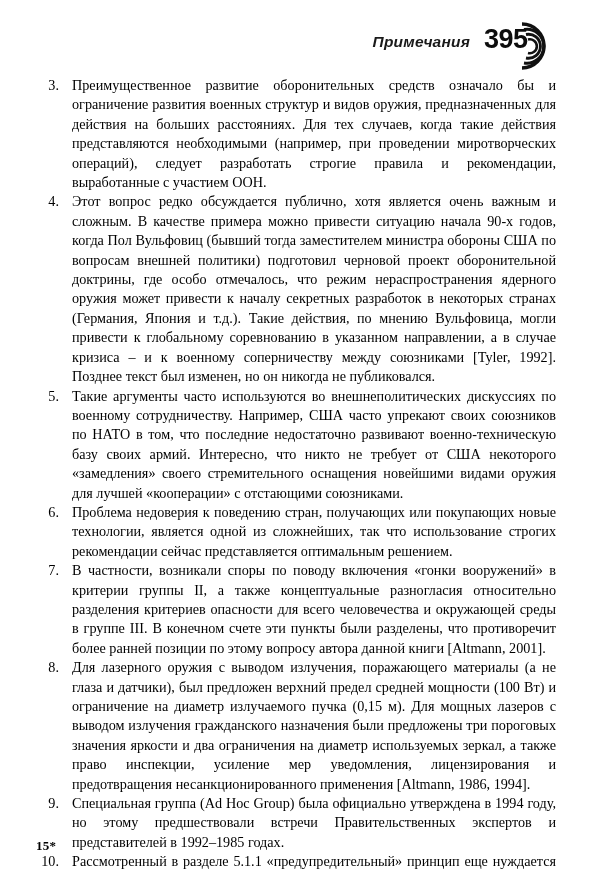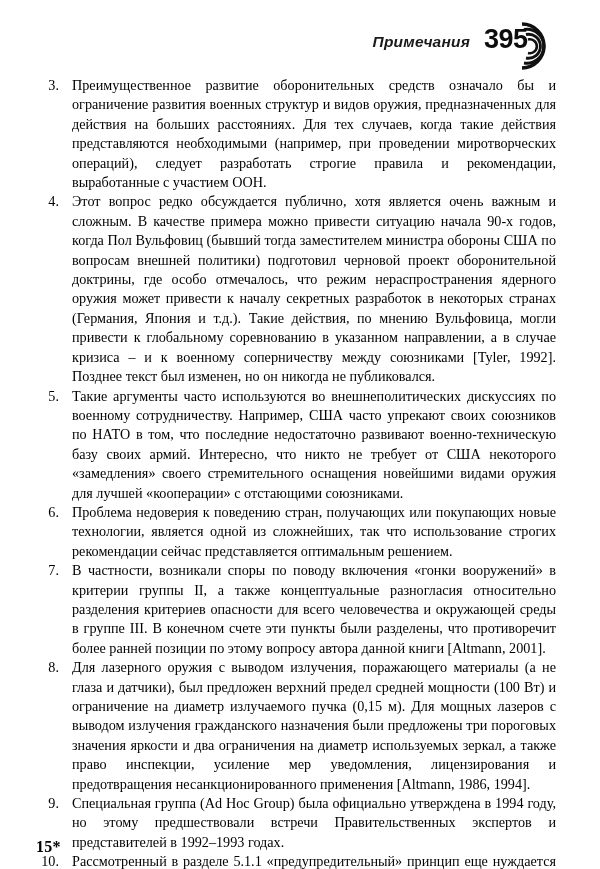--- a/index.html
+++ b/index.html
@@ -103,21 +103,21 @@
   }
   .note-text.last-loose {
     text-align: justify;
   }
 
   
   .signature {
     position: absolute;
     left: 36px;
     top: 838px;
-    font-size: 16px;
+    font-size: 13px;
     font-weight: bold;
     letter-spacing: 0.3px;
   }
 </style>
 </head>
 <body>
 
 <div class="page">
 
   <div class="runhead">
@@ -165,21 +165,21 @@
       <div class="note-text">В частности, возникали споры по поводу включения «гонки вооружений» в критерии группы II, а также концептуальные разногласия относительно разделения критериев опасности для всего человечества и окружающей среды в группе III. В конечном счете эти пункты были разделены, что противоречит более ранней позиции по этому вопросу автора данной книги [Altmann, 2001].</div>
     </div>
 
     <div class="note">
       <div class="note-num">8.</div>
       <div class="note-text">Для лазерного оружия с выводом излучения, поражающего материалы (а не глаза и датчики), был предложен верхний предел средней мощности (100 Вт) и ограничение на диаметр излучаемого пучка (0,15 м). Для мощных лазеров с выводом излучения гражданского назначения были предложены три пороговых значения яркости и два ограничения на диаметр используемых зеркал, а также право инспекции, усиление мер уведомления, лицензирования и предотвращения несанкционированного применения [Altmann, 1986, 1994].</div>
     </div>
 
     <div class="note">
       <div class="note-num">9.</div>
-      <div class="note-text">Специальная группа (Ad Hoc Group) была официально утверждена в 1994 году, но этому предшествовали встречи Правительственных экспертов и представителей в 1992–1993 годах.</div>
+      <div class="note-text">Специальная группа (Ad Hoc Group) была официально утверждена в 1994 году, но этому предшествовали встречи Правительственных экспертов и представителей в 1992–1985 годах.</div>
     </div>
 
     <div class="note">
       <div class="note-num">10.</div>
       <div class="note-text last-loose">Рассмотренный в разделе 5.1.1 «предупредительный» принцип еще нуждается в развитии и широком распространении в сфере международных</div>
     </div>
 
   </div>
 
   <div class="signature">15*</div>

